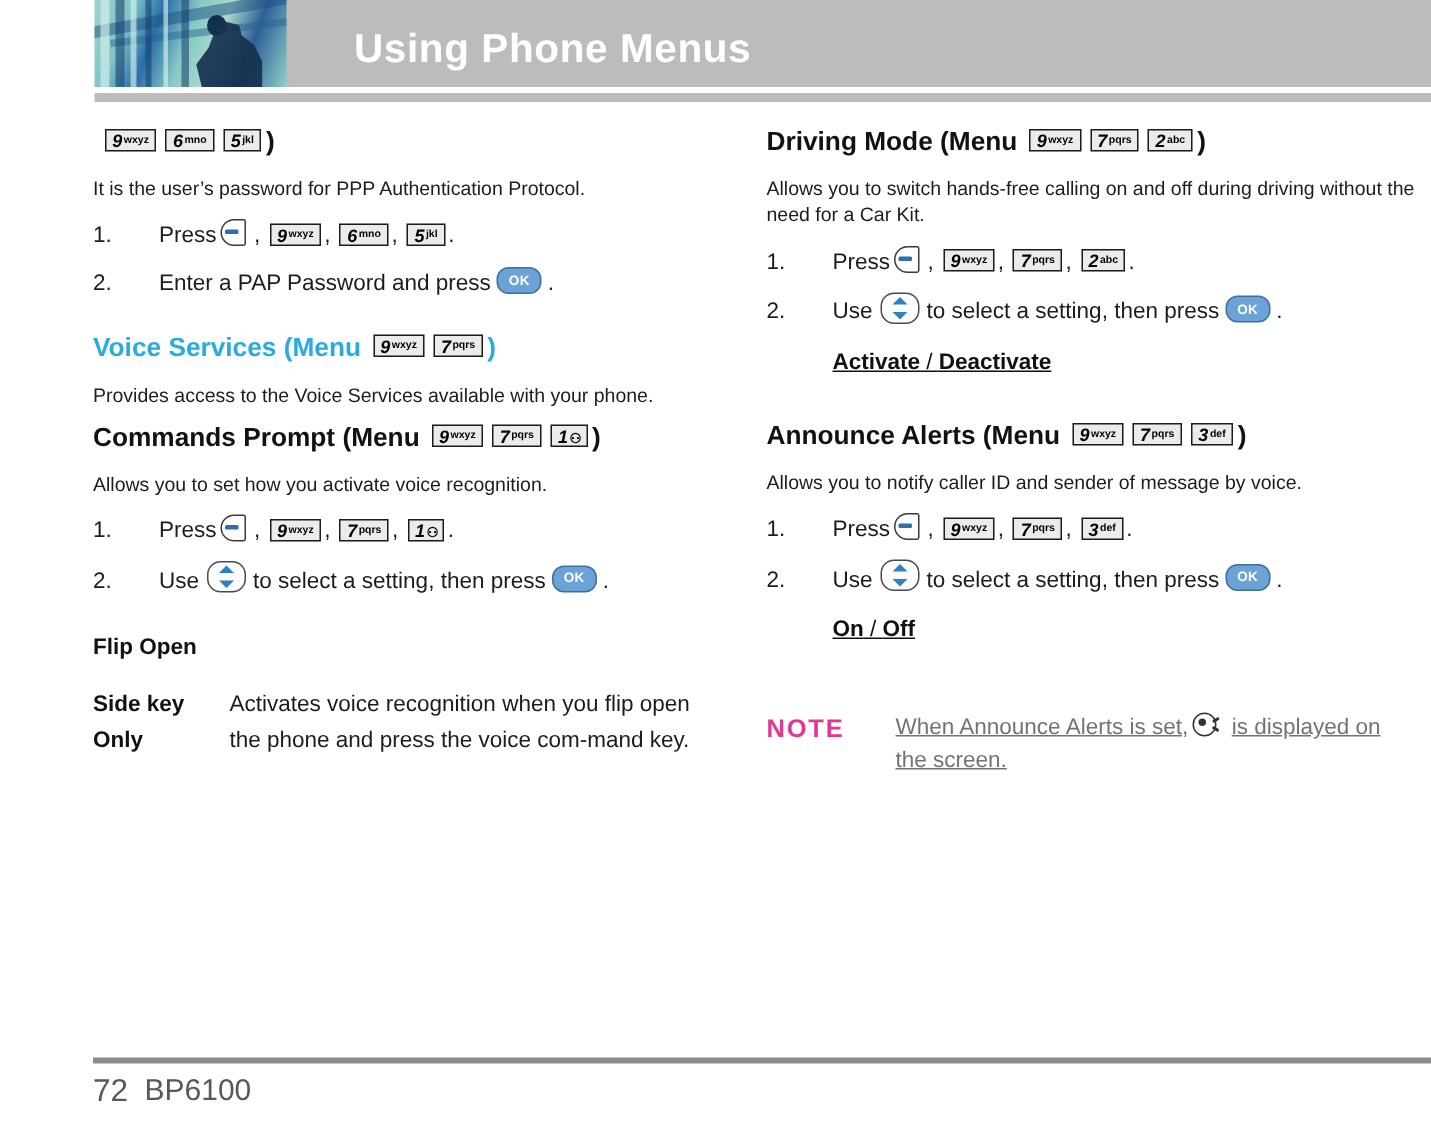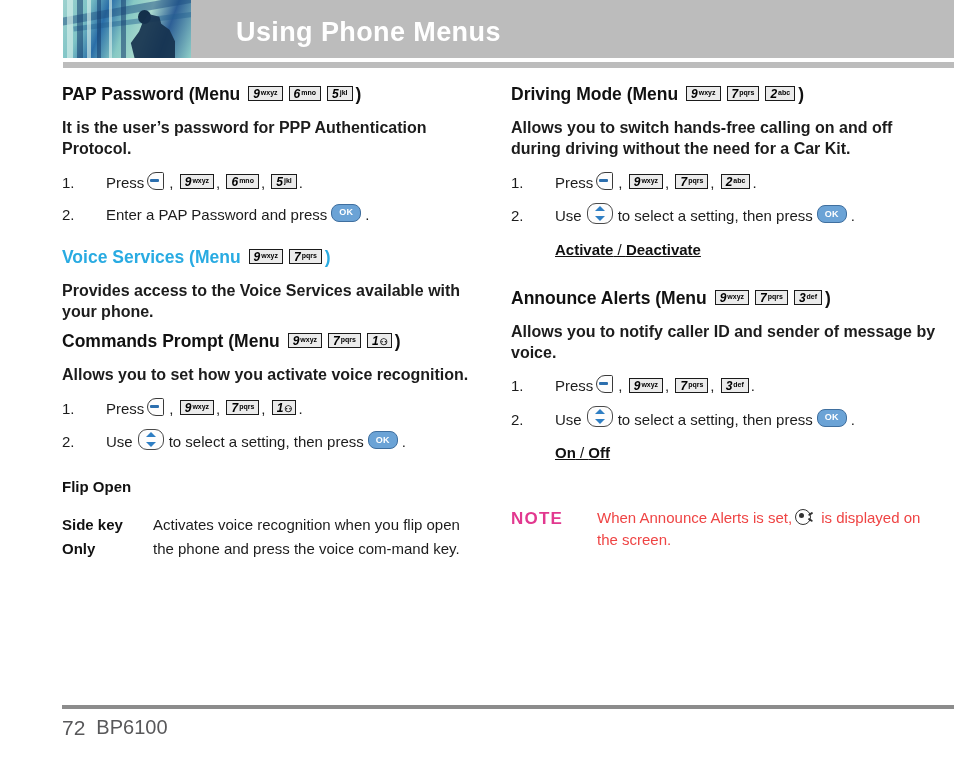--- a/index.html
+++ b/index.html
@@ -110,24 +110,23 @@
     font-size: 17.5px;
     font-weight: bold;
     color: #111;
     line-height: 1.15;
     white-space: nowrap;
   }
   h2.sec.blue { color: #29abe2; }
 
   p.body {
     margin: 13px 0 0 0;
-    font-size: 16px;
+    font-size: 13px;
     line-height: 1.33;
     color: #1c1c1c;
-    font-weight: bold;
   }
 
   .spacer-sm { height: 9px; }
   .spacer-lg { height: 30px; }
 
   
   ol.steps {
     list-style: none;
     margin: 14px 0 0 0;
     padding: 0;
@@ -315,21 +314,22 @@
     flex: 0 0 86px;
     font-size: 17px;
     font-weight: bold;
     color: #e2388f;
     letter-spacing: 1.2px;
     line-height: 1.45;
   }
   .note .body {
     font-size: 15px;
     line-height: 1.45;
-    color: #ef4444;
+    color: #737373;
+    text-decoration: underline;
   }
   .note-icon {
     display: inline-block;
     width: 19px;
     height: 16px;
     position: relative;
     vertical-align: middle;
     top: -2px;
     margin: 0 7px 0 3px;
   }
@@ -397,21 +397,21 @@
     <div class="head"></div>
     <div class="figure"></div>
   </div>
   <div class="header-title">Using Phone Menus</div>
   <div class="header-rule"></div>
 </div>
 
 <div class="col col-left">
 
   <h2 class="sec">
-    <span>PAP Password (Menu</span><span class="w"> </span><span class="key">
+    <span class="w"> </span><span class="key">
         <span class="d">9</span>
         <span class="s">wxyz</span>
       </span><span class="key">
         <span class="d">6</span>
         <span class="s">mno</span>
       </span><span class="key">
         <span class="d">5</span>
         <span class="s">jkl</span>
       </span><span>)</span>
   </h2>

